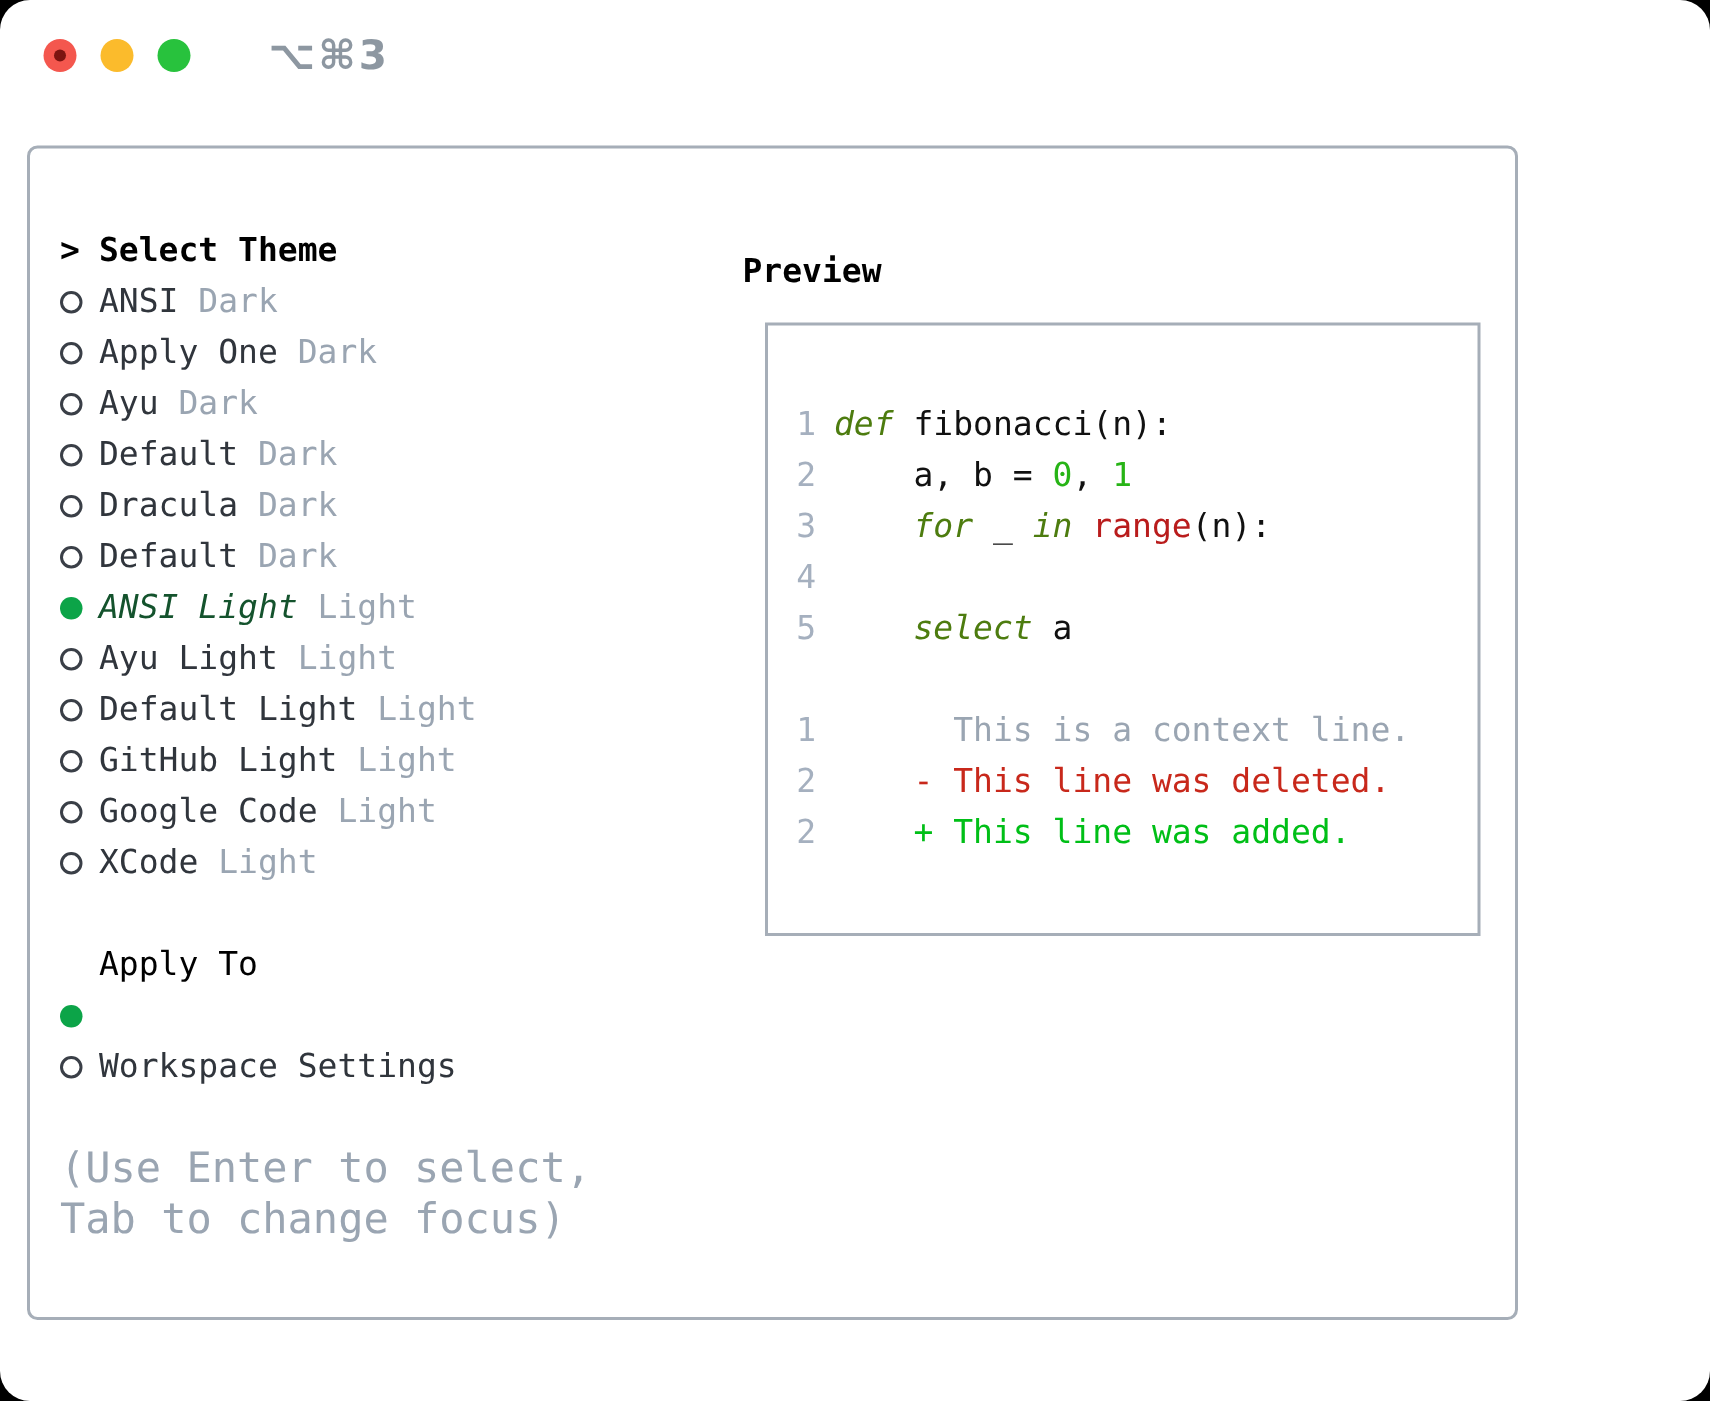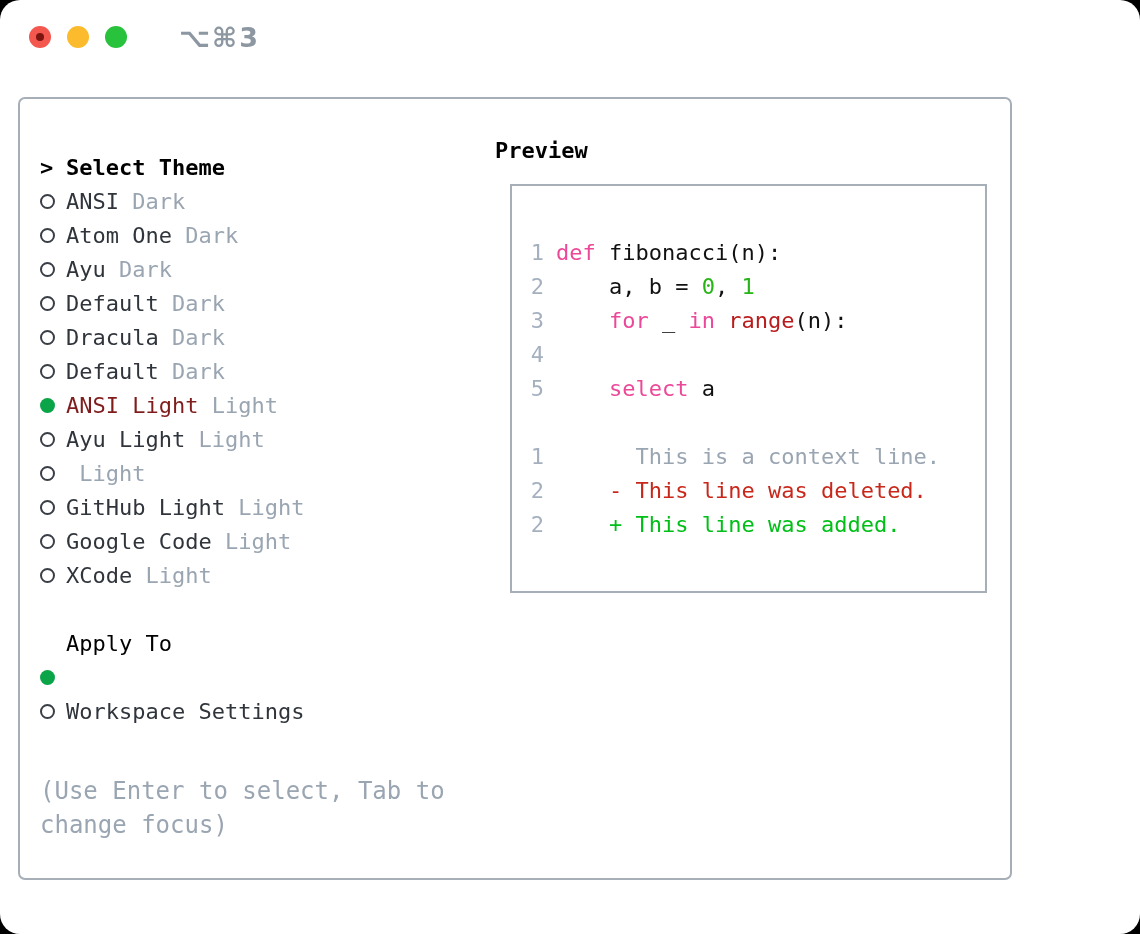--- a/index.html
+++ b/index.html
@@ -34,64 +34,63 @@
   
   .panel{
     position:absolute;left:18px;top:97px;
     width:994px;height:783px;
     box-sizing:border-box;
     border:2px solid #a6aeb8;
     border-radius:7px;
     background:#fff;
   }
   .left-col{position:absolute;left:20px;top:51px;width:445px;}
-  .right-col{position:absolute;left:475px;top:34px;}
+  .right-col{position:absolute;left:475px;top:65px;}
   .row{height:34px;display:flex;align-items:center;font-size:22px;}
   .marker{
     width:26px;flex:0 0 26px;display:flex;align-items:center;
   }
   .prompt{font-weight:bold;color:#000;}
   .heading{font-weight:bold;color:#000;white-space:pre;}
   .heading2{color:#000;white-space:pre;}
   .radio{
     width:11px;height:11px;border:2px solid #3a3f47;border-radius:50%;
     box-sizing:content-box;
   }
   .radio.sel{
     width:15px;height:15px;border:none;background:#0ca448;
   }
   .item-label{color:#30353c;white-space:pre;}
-  .item-label.sel{color:#7f1d1d;}
+  .item-label.sel{color:#14532d;font-style:italic;}
   .item-tag{color:#9aa5b2;white-space:pre;}
   .spacer{height:34px;}
   .hint{
-    font-size:24px;line-height:34px;color:#9aa5b2;
+    font-size:28px;line-height:34px;color:#9aa5b2;
     width:420px;
-    margin-top:12px;
   }
   
   .preview-head-row{height:34px;display:flex;align-items:center;font-size:22px;}
   .preview-box{
     margin-left:15px;margin-top:17px;
     width:477px;height:409px;
     box-sizing:border-box;
     border:2px solid #a6aeb8;
     background:#fff;
     padding:49px 0 0 18px;
     overflow:hidden;
   }
   .code-row{height:34px;display:flex;align-items:center;font-size:22px;}
   .ln{
     flex:0 0 14px;text-align:right;color:#a5b0bf;white-space:pre;
     margin-right:12px;
   }
   .code{white-space:pre;}
   .tk{white-space:pre;}
   .tk-fg{color:#111111;}
-  .tk-kw{color:#ec4899;}
+  .tk-kw{color:#4d7c0f;font-style:italic;}
   .tk-builtin{color:#b91c1c;}
   .tk-num{color:#27b416;}
   .tk-ctx{color:#9aa5b2;}
   .tk-del{color:#c8281b;margin-top:13px;}
   .tk-add{color:#00bf17;}
 </style>
 </head>
 <body>
 
 <div class="window">
@@ -121,21 +120,21 @@
               <span class="radio"></span>
             </span>
             <span class="item-label">ANSI</span>
             <span class="item-tag"> </span>
             <span class="item-tag">Dark</span>
           </div>
           <div class="row">
             <span class="marker">
               <span class="radio"></span>
             </span>
-            <span class="item-label">Atom One</span>
+            <span class="item-label">Apply One</span>
             <span class="item-tag"> </span>
             <span class="item-tag">Dark</span>
           </div>
           <div class="row">
             <span class="marker">
               <span class="radio"></span>
             </span>
             <span class="item-label">Ayu</span>
             <span class="item-tag"> </span>
             <span class="item-tag">Dark</span>
@@ -177,20 +176,21 @@
               <span class="radio"></span>
             </span>
             <span class="item-label">Ayu Light</span>
             <span class="item-tag"> </span>
             <span class="item-tag">Light</span>
           </div>
           <div class="row">
             <span class="marker">
               <span class="radio"></span>
             </span>
+            <span class="item-label">Default Light</span>
             <span class="item-tag"> </span>
             <span class="item-tag">Light</span>
           </div>
           <div class="row">
             <span class="marker">
               <span class="radio"></span>
             </span>
             <span class="item-label">GitHub Light</span>
             <span class="item-tag"> </span>
             <span class="item-tag">Light</span>

